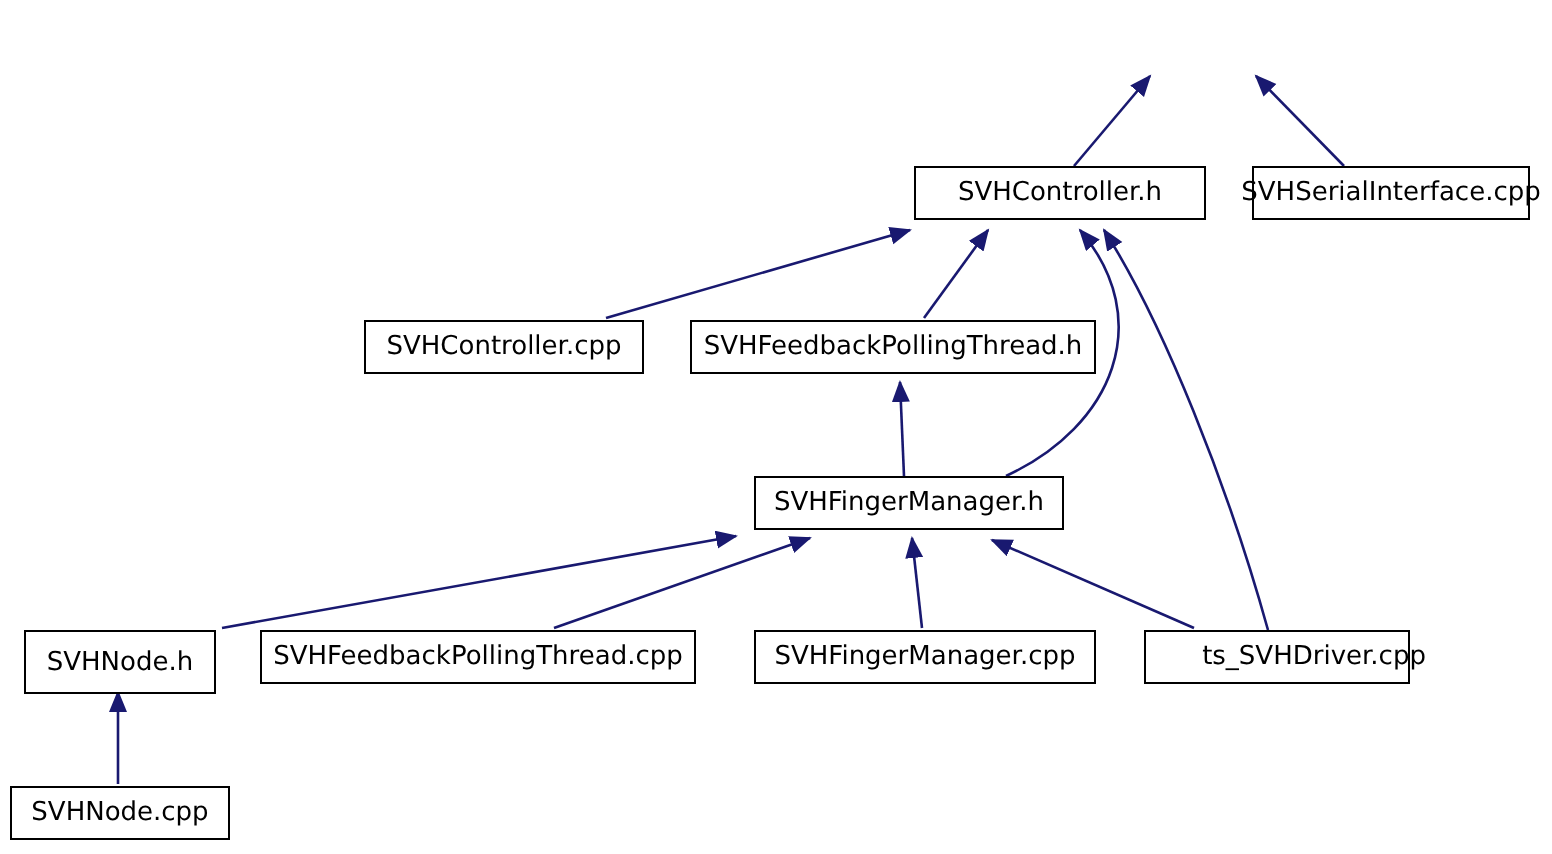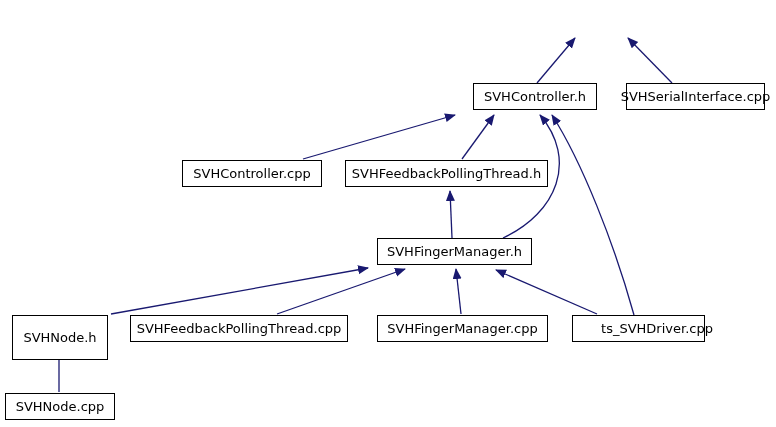--- a/index.html
+++ b/index.html
@@ -68,31 +68,31 @@
     <path class="edge" marker-end="url(#arrow)" d="M634,315 C614,243 582,162 552,115"></path>
     <path class="edge" marker-end="url(#arrow)" d="M452,238 L450,191"></path>
     <path class="edge" marker-end="url(#arrow)" d="M111,314 L368,268"></path>
     <path class="edge" marker-end="url(#arrow)" d="M277,314 L405,269"></path>
     <path class="edge" marker-end="url(#arrow)" d="M461,314 L456,269"></path>
     <path class="edge" marker-end="url(#arrow)" d="M597,314 L496,270"></path>
     <path class="edge" marker-end="url(#arrow)" d="M59,392 L59,346"></path>
   </svg>
 
 
-  <div class="node" style="left:457px; top:83px; width:124px; height:27px;margin-left:16px;">SVHController.h</div>
+  <div class="node" style="left:457px; top:83px; width:146px; height:27px;">SVHController.h</div>
 
   <div class="node" style="left:602px; top:83px; width:139px; height:27px;margin-left:24px;">SVHSerialInterface.cpp</div>
 
   <div class="node" style="left:182px; top:160px; width:140px; height:27px;">SVHController.cpp</div>
 
   <div class="node" style="left:345px; top:160px; width:203px; height:27px;">SVHFeedbackPollingThread.h</div>
 
   <div class="node" style="left:377px; top:238px; width:155px; height:27px;text-align:center;">SVHFingerManager.h</div>
 
-  <div class="node" style="left:12px; top:315px; width:96px; height:45px;">SVHNode.h</div>
+  <div class="node" style="left:12px; top:315px; width:96px; height:32px;">SVHNode.h</div>
 
   <div class="node" style="left:130px; top:315px; width:218px; height:27px;">SVHFeedbackPollingThread.cpp</div>
 
   <div class="node" style="left:377px; top:315px; width:171px; height:27px;">SVHFingerManager.cpp</div>
 
   <div class="node" style="left:572px; top:315px; width:133px; height:27px;padding-left:37px;">ts_SVHDriver.cpp</div>
 
   <div class="node" style="left:5px; top:393px; width:110px; height:27px;">SVHNode.cpp</div>
 
 </div>

